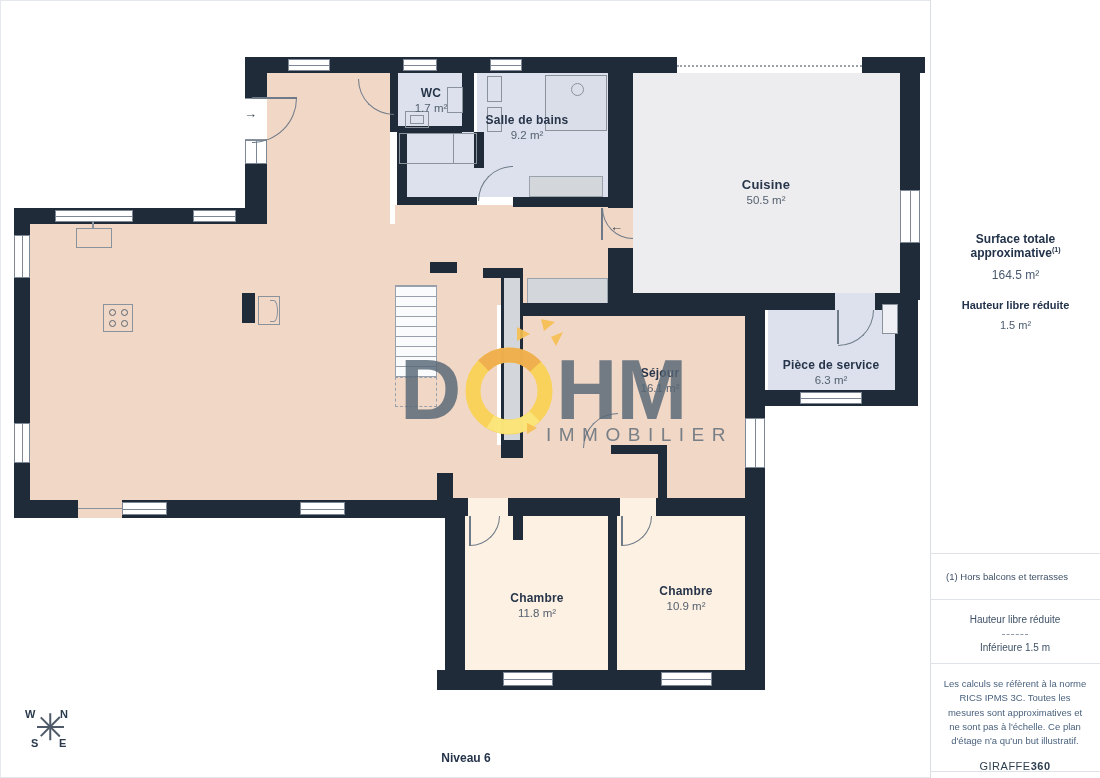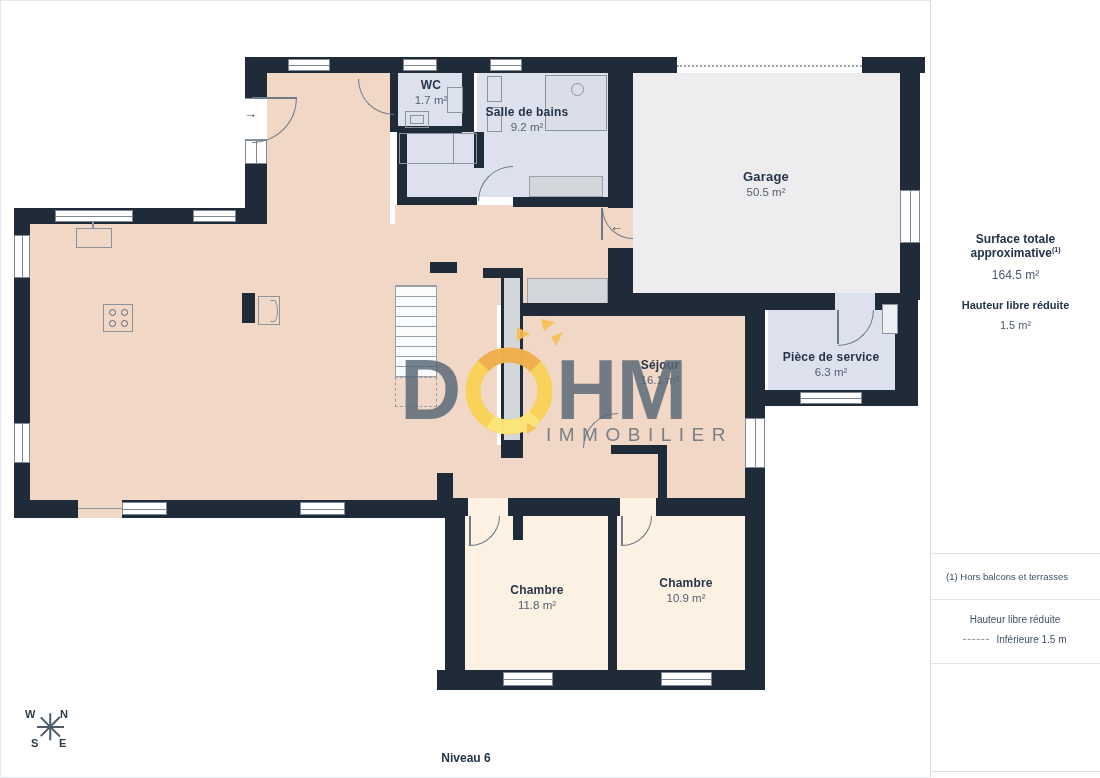--- a/index.html
+++ b/index.html
@@ -28,21 +28,21 @@
   .gap{position:absolute;}
   .doorgap{position:absolute;background:#fff;border-top:1px solid #8a929c;border-bottom:1px solid #8a929c;box-sizing:border-box;}
   
   .fx{position:absolute;border:1px solid #8a929c;box-sizing:border-box;background:transparent;}
   .dot{position:absolute;width:7px;height:7px;border:1px solid #5a6570;border-radius:50%;box-sizing:border-box;}
   .stairs{position:absolute;background:#fafbfc;border:1px solid #98a1ab;box-sizing:border-box;
           background-image:repeating-linear-gradient(to bottom,#98a1ab 0 1px,transparent 1px 10px);}
   .stairs-dash{position:absolute;border:1px dashed #98a1ab;box-sizing:border-box;}
   .arrow{position:absolute;font-size:13px;color:#3a4654;font-weight:400;}
   
-  .rlabel{position:absolute;text-align:center;transform:translate(-50%,-50%);white-space:nowrap;z-index:30;}
+  .rlabel{position:absolute;text-align:center;transform:translate(-50%,-50%);white-space:nowrap;z-index:30;margin-top:8px;}
   .rlabel .rn{font-weight:700;font-size:12px;color:#27354a;letter-spacing:.2px;}
   .rlabel .ra{font-size:11.5px;color:#55616f;margin-top:2px;}
   .rlabel.big .rn{font-size:13px;}
   .wm{position:absolute;left:0;top:0;z-index:40;pointer-events:none;}
   
   .cline{position:absolute;width:27px;height:1.5px;background:#4e5a68;left:37px;top:726px;}
   .clabel{position:absolute;font-size:11px;font-weight:700;color:#2a3a4c;}
   .niveau{position:absolute;left:416px;top:751px;width:100px;text-align:center;
           font-size:12px;font-weight:700;color:#25344a;}
   
@@ -51,21 +51,21 @@
   .sb-surf{font-size:12px;font-weight:700;color:#22334a;}
   .sb-surf sup{font-size:7px;}
   .sb-val{font-size:12px;color:#4a5a6e;margin-top:8px;}
   .sb-h{font-size:11px;font-weight:700;color:#22334a;margin-top:17px;}
   .sb-hv{font-size:11px;color:#4a5a6e;margin-top:8px;}
   .sb-div{position:absolute;left:930px;width:170px;border-top:1px solid #dfe3e8;}
   .sb-note{position:absolute;left:930px;top:553px;width:154px;height:46px;display:flex;align-items:center;justify-content:center;
            font-size:9.5px;color:#3f5166;}
   .sb-leg{position:absolute;left:930px;top:599px;width:170px;height:64px;text-align:center;}
   .sb-leg .t{font-size:10px;color:#3f5166;margin-top:15px;}
-  .sb-leg .row{margin-top:9px;font-size:10px;color:#3f5166;display:flex;align-items:center;justify-content:center;gap:7px;}
+  .sb-leg .row{margin-top:9px;font-size:10px;color:#3f5166;display:flex;align-items:center;justify-content:center;gap:7px;flex-direction:column;}
   .dashline{display:inline-block;width:26px;border-top:1.5px dashed #8d99a6;}
   .sb-disc{position:absolute;left:930px;top:663px;width:170px;text-align:center;}
   .sb-disc p{margin:14px 13px 0 13px;font-size:9.5px;line-height:1.5;color:#4a627e;}
   .brand{margin-top:12px;font-size:11px;color:#2d3e50;letter-spacing:.5px;}
   .brand .b1{font-weight:400;}
   .brand .b2{font-weight:800;}
 </style>
 </head>
 <body>
 
@@ -207,21 +207,21 @@
 
   <div class="rlabel" style="left:431px;top:92px">
     <div class="rn">WC</div>
     <div class="ra">1.7 m²</div>
   </div>
   <div class="rlabel" style="left:527px;top:119px">
     <div class="rn">Salle de bains</div>
     <div class="ra">9.2 m²</div>
   </div>
   <div class="rlabel big" style="left:766px;top:183px">
-    <div class="rn">Garage</div>
+    <div class="rn">Cuisine</div>
     <div class="ra">50.5 m²</div>
   </div>
   <div class="rlabel" style="left:660px;top:372px">
     <div class="rn">Séjour</div>
     <div class="ra">16.1 m²</div>
   </div>
   <div class="rlabel" style="left:831px;top:364px">
     <div class="rn">Pièce de service</div>
     <div class="ra">6.3 m²</div>
   </div>
@@ -273,14 +273,20 @@
   <div class="sb-div" style="top:663px"></div>
   <div class="sb-div" style="top:771px"></div>
   <div class="sb-note">(1) Hors balcons et terrasses</div>
   <div class="sb-leg">
     <div class="t">Hauteur libre réduite</div>
     <div class="row">
       <span class="dashline"></span>
       <span>Inférieure 1.5 m</span>
     </div>
   </div>
+  <div class="sb-disc">
+    <p>Les calculs se réfèrent à la norme RICS IPMS 3C. Toutes les mesures sont approximatives et ne sont pas à l'échelle. Ce plan d'étage n'a qu'un but illustratif.</p>
+    <div class="brand">
+      <span class="b1">GIRAFFE</span><span class="b2">360</span>
+    </div>
+  </div>
 
 </div>
 
 </body></html>

